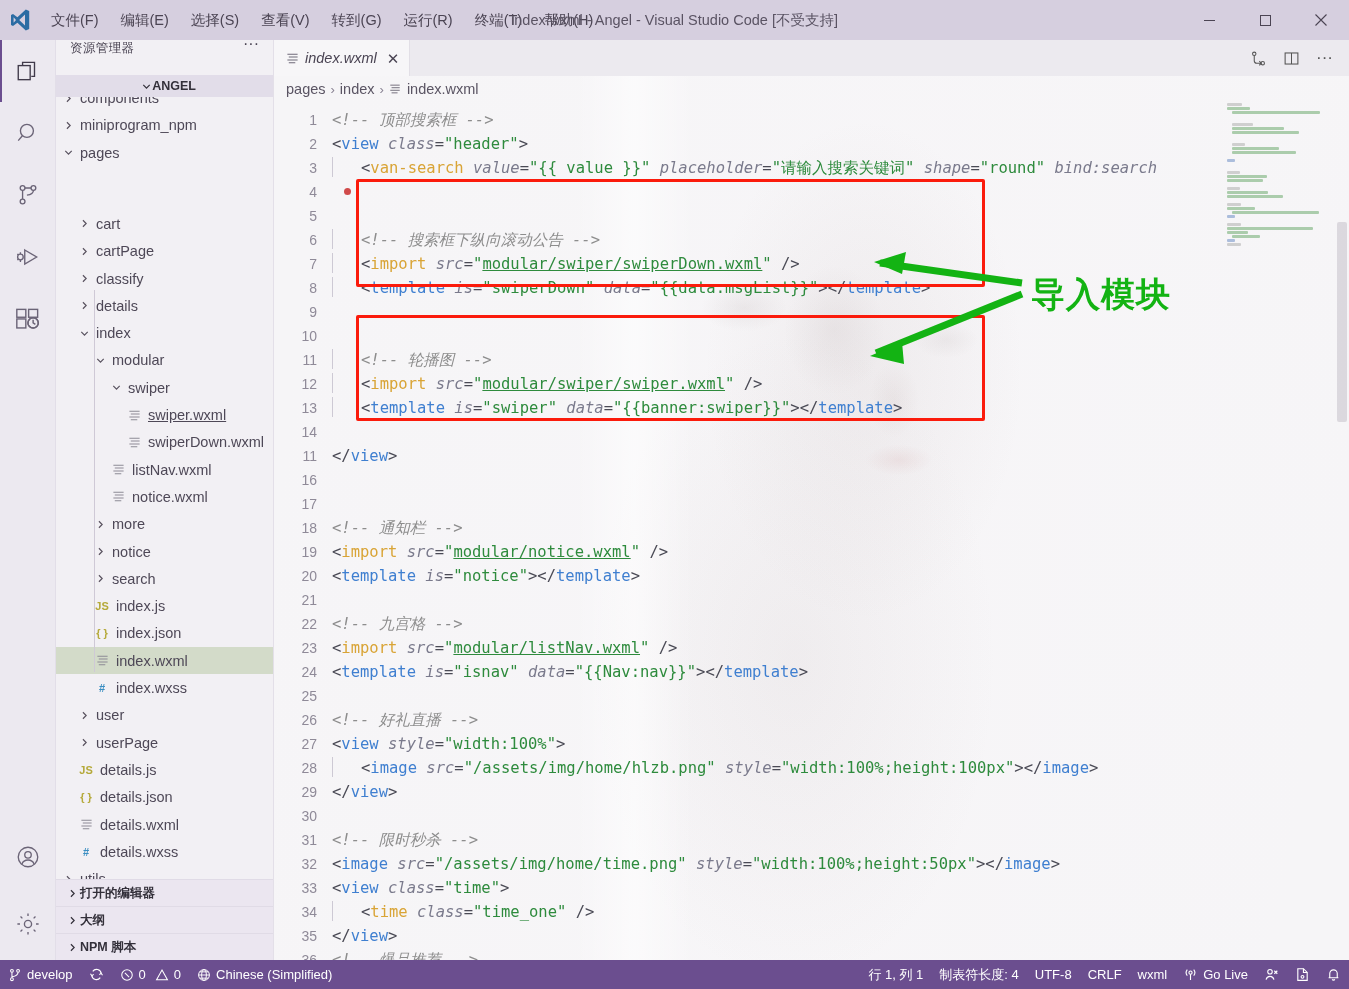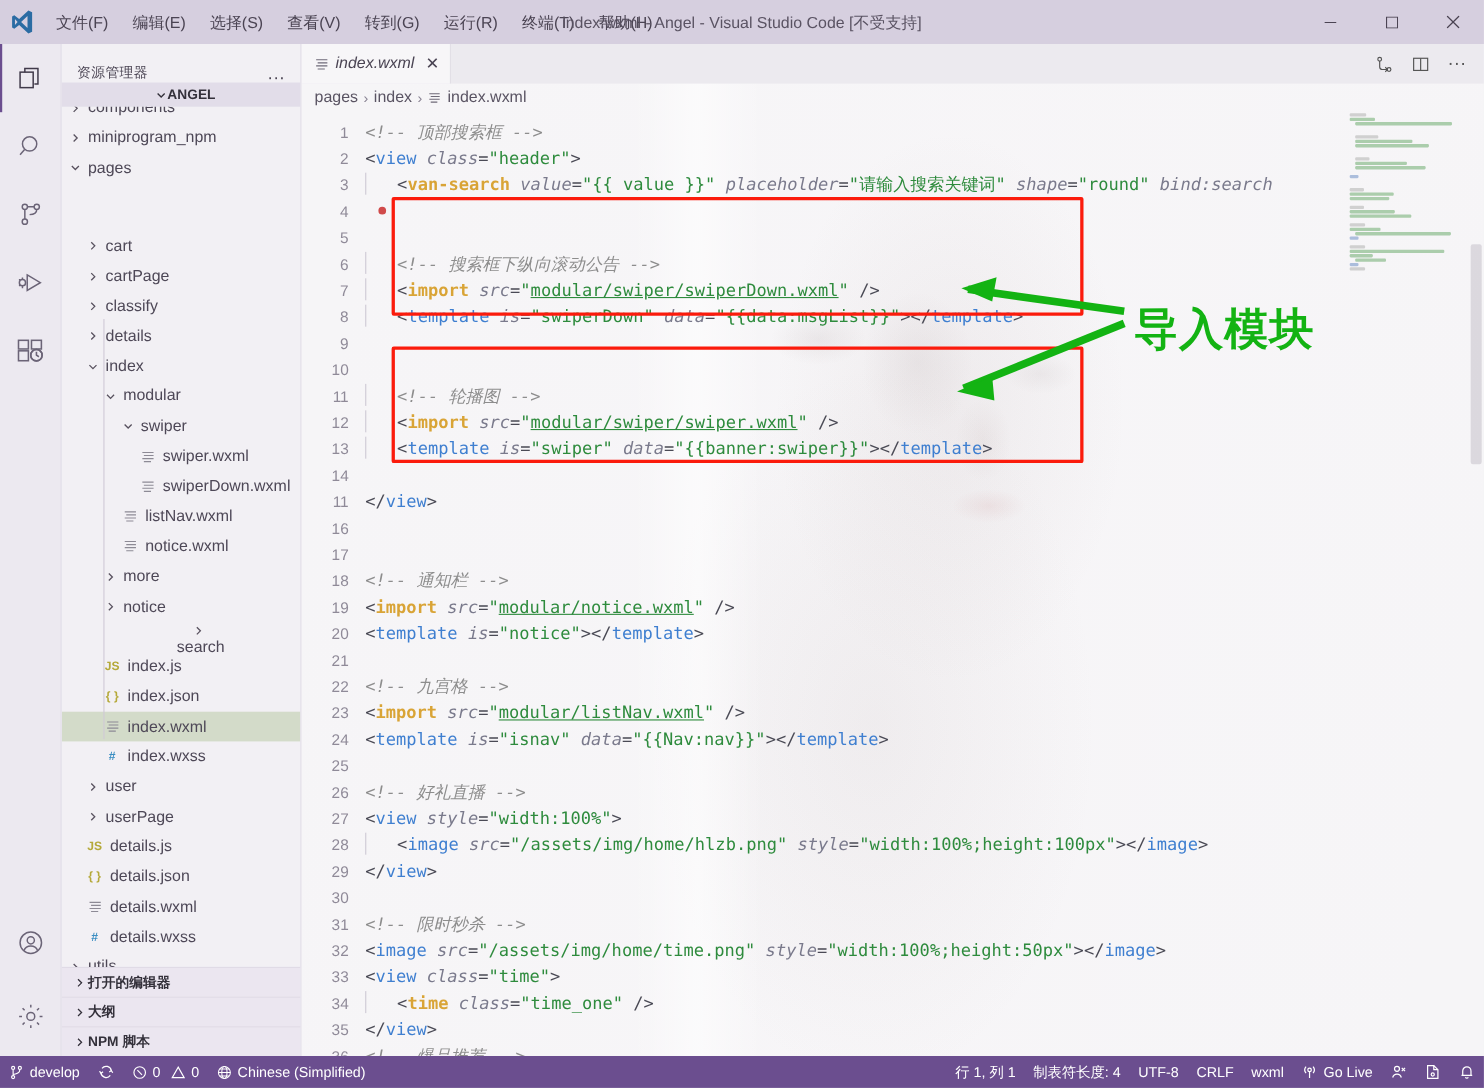--- a/index.html
+++ b/index.html
@@ -72,21 +72,21 @@
   
   .sidebar {
     width: 218px; flex: 0 0 218px;
     background: #f2f0f4;
     display: flex; flex-direction: column;
     position: relative; z-index: 25;
     border-right: 1px solid #e3dfe8;
   }
   .sidebar-header {
     height: 35px; flex: 0 0 35px;
-    display: flex; align-items: flex-end;
+    display: flex; align-items: flex-start;
     padding: 0 8px 0 14px;
   }
   .sidebar-title {
     font-size: 12.5px; color: #4a4453; letter-spacing: .4px;
     text-transform: none;
   }
   .sidebar-actions { margin-left: auto; color: #4a4453; font-size: 16px; line-height: 8px; padding-right: 6px; }
 
   .tree-section-root {
     height: 24px; display: flex; align-items: center;
@@ -199,21 +199,21 @@
   .gutter {
     width: 56px; flex: 0 0 56px; text-align: right; padding-right: 13px;
     color: #8f8a98; font-family: "Liberation Sans","DejaVu Sans",sans-serif;
     font-size: 14px; line-height: 24px;
   }
   .ctext { flex: 1 1 auto; padding-left: 2px; position: relative; }
 
   
   .t-com   { color: #8d8d8d; font-style: italic; }
   .t-tag   { color: #3f7fd0; }
-  .t-tagy  { color: #d9a436; font-weight: bold; }
+  .t-tagy  { color: #d9a436; }
   .t-attr  { color: #7a7a8c; font-style: italic; }
   .t-str   { color: #2e8b3d; }
   .t-punc  { color: #4a4a55; }
   .t-link  { color: #2e8b3d; text-decoration: underline; }
 
   .indent-bar {
     display: inline-block; width: 1px; height: 20px;
     background: #cdc9d4; vertical-align: -4px;
     margin-right: 0px;
   }
@@ -221,21 +221,21 @@
     position: absolute; left: 74px; width: 7px; height: 7px;
     border-radius: 50%; background: #d04a4a; z-index: 8;
   }
 
   
   .overlay { position: absolute; inset: 0; z-index: 20; pointer-events: none; }
   .hl-box {
     position: absolute; border: 3px solid #fb1b0c; border-radius: 2px;
   }
   .anno-text {
-    position: absolute; color: #13b313; font-size: 40px; font-weight: bold;
+    position: absolute; color: #13b313; font-size: 34px; font-weight: bold;
     font-family: "Liberation Sans","DejaVu Sans",sans-serif;
     white-space: nowrap; letter-spacing: 1px;
   }
 
   
   .minimap {
     position: absolute; top: 0; right: 14px; width: 112px; bottom: 0;
     z-index: 12; pointer-events: none; opacity: .85;
   }
   .mm-line { height: 3px; margin: 1px 0 0 4px; border-radius: 1px; }
@@ -446,34 +446,34 @@
               <span class="lbl">modular</span>
             </div>
             <div class="row" style="padding-left: 52px;">
               <span class="twisty">
                 <svg width="11" height="11" viewBox="0 0 12 12" fill="none" stroke="currentColor" stroke-width="1.3">
                   <path d="M2.5 4.3 6 7.8l3.5-3.5"></path>
                 </svg>
               </span>
               <span class="lbl">swiper</span>
             </div>
+            <div class="row" style="padding-left: 68px; text-decoration: underline;">
+              <span class="ficon">
+                <svg width="13" height="13" viewBox="0 0 14 14" stroke="#8d8a95" stroke-width="1.1" fill="none">
+                  <path d="M1.5 2.5h11M3 5.5h9.5M1.5 8.5h11M3 11.5h7"></path>
+                </svg>
+              </span>
+              <span class="lbl">swiper.wxml</span>
+            </div>
             <div class="row" style="padding-left: 68px;">
               <span class="ficon">
                 <svg width="13" height="13" viewBox="0 0 14 14" stroke="#8d8a95" stroke-width="1.1" fill="none">
                   <path d="M1.5 2.5h11M3 5.5h9.5M1.5 8.5h11M3 11.5h7"></path>
                 </svg>
               </span>
-              <span class="lbl">swiper.wxml</span>
-            </div>
-            <div class="row" style="padding-left: 68px;">
-              <span class="ficon">
-                <svg width="13" height="13" viewBox="0 0 14 14" stroke="#8d8a95" stroke-width="1.1" fill="none">
-                  <path d="M1.5 2.5h11M3 5.5h9.5M1.5 8.5h11M3 11.5h7"></path>
-                </svg>
-              </span>
               <span class="lbl">swiperDown.wxml</span>
             </div>
             <div class="row" style="padding-left: 52px;">
               <span class="ficon">
                 <svg width="13" height="13" viewBox="0 0 14 14" stroke="#8d8a95" stroke-width="1.1" fill="none">
                   <path d="M1.5 2.5h11M3 5.5h9.5M1.5 8.5h11M3 11.5h7"></path>
                 </svg>
               </span>
               <span class="lbl">listNav.wxml</span>
             </div>
@@ -494,21 +494,21 @@
               <span class="lbl">more</span>
             </div>
             <div class="row" style="padding-left: 36px;">
               <span class="twisty">
                 <svg width="11" height="11" viewBox="0 0 12 12" fill="none" stroke="currentColor" stroke-width="1.3">
                   <path d="M4.3 2.5 7.8 6l-3.5 3.5"></path>
                 </svg>
               </span>
               <span class="lbl">notice</span>
             </div>
-            <div class="row" style="padding-left: 36px; flex-direction: column;">
+            <div class="row" style="padding-left: 36px;">
               <span class="twisty">
                 <svg width="11" height="11" viewBox="0 0 12 12" fill="none" stroke="currentColor" stroke-width="1.3">
                   <path d="M4.3 2.5 7.8 6l-3.5 3.5"></path>
                 </svg>
               </span>
               <span class="lbl">search</span>
             </div>
             <div class="row" style="padding-left: 36px;">
               <span class="ficon ic-js">JS</span>
               <span class="lbl">index.js</span>

